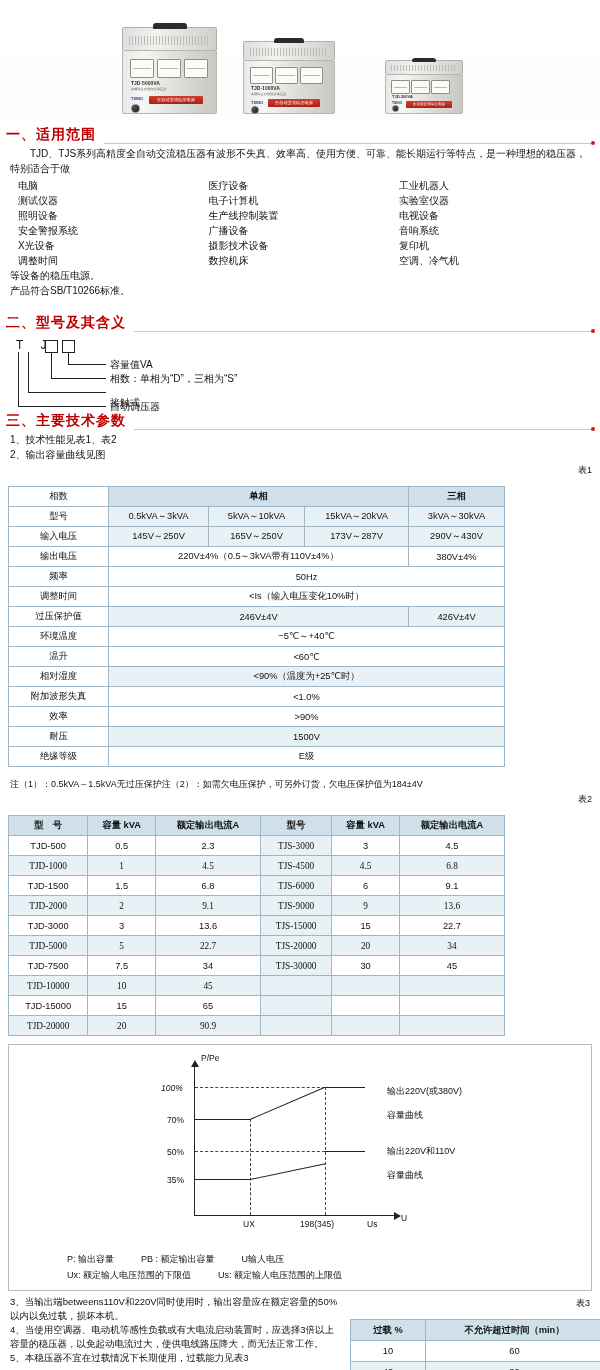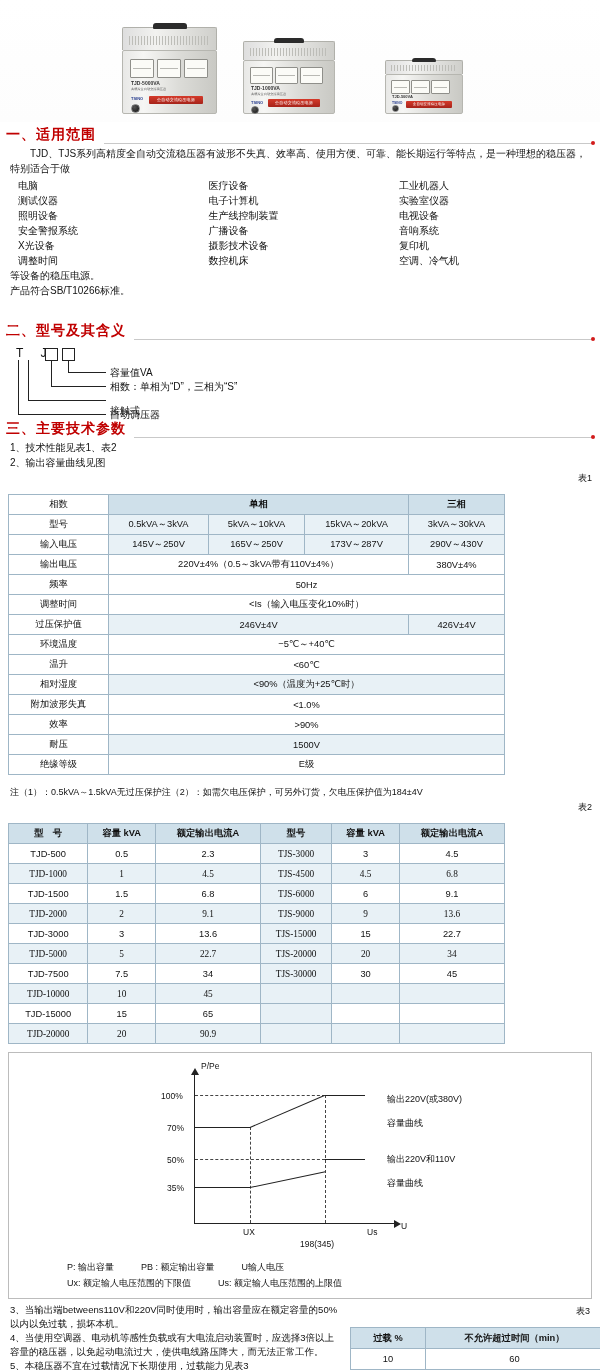--- a/index.html
+++ b/index.html
@@ -296,21 +296,21 @@
       <div>电视设备</div>
       <div>音响系统</div>
       <div>复印机</div>
       <div>空调、冷气机</div>
     </div>
   </div>
 
   <div class="body-txt">等设备的稳压电源。</div>
   <div class="body-txt">产品符合SB/T10266标准。</div>
 
-  <div class="sec-head" style="margin-top:20px;">
+  <div class="sec-head" style="margin-top:12px;">
     <span class="txt"><span>二、</span><span>型号及其含义</span></span>
     <span class="rule"></span>
   </div>
 
   <div class="codewrap">
     <div class="codechars">T J</div>
     <div class="sqr" style="left:45px;top:4px;"></div>
     <div class="sqr" style="left:62px;top:4px;"></div>
 
     <div class="vline" style="left:68px;top:16px;height:12px;"></div>
@@ -510,21 +510,21 @@
   <div class="chartbox">
 
     <div class="axis" style="left:185px;top:22px;width:1px;height:148px;"></div>
     <div class="arrowup" style="left:182px;top:15px;"></div>
     <div class="axis" style="left:185px;top:170px;width:200px;height:1px;"></div>
     <div class="arrowright" style="left:385px;top:167px;"></div>
 
     <div class="clabel" style="left:192px;top:8px;font-weight:normal;">P/Pe</div>
     <div class="clabel" style="left:392px;top:168px;">U</div>
 
-    <div class="clabel" style="left:152px;top:38px;">100%</div>
+    <div class="clabel" style="left:152px;top:38px;font-style:italic;">100%</div>
     <div class="clabel" style="left:158px;top:70px;">70%</div>
     <div class="clabel" style="left:158px;top:102px;">50%</div>
     <div class="clabel" style="left:158px;top:130px;">35%</div>
 
     <div class="dashline" style="left:186px;top:42px;width:130px;"></div>
     <div class="dashline" style="left:186px;top:74px;width:55px;"></div>
     <div class="dashline" style="left:186px;top:106px;width:130px;"></div>
     <div class="dashline" style="left:186px;top:134px;width:55px;"></div>
 
     <div class="dashvert" style="left:241px;top:74px;height:96px;"></div>
@@ -532,21 +532,21 @@
 
     <div class="curveline" style="left:186px;top:74px;width:55px;"></div>
     <div class="curveline" style="left:241px;top:74px;width:81px;transform:rotate(-23.3deg);"></div>
     <div class="curveline" style="left:316px;top:42px;width:40px;"></div>
 
     <div class="curveline" style="left:186px;top:134px;width:55px;"></div>
     <div class="curveline" style="left:241px;top:134px;width:77px;transform:rotate(-11.8deg);"></div>
     <div class="curveline" style="left:316px;top:106px;width:40px;"></div>
 
     <div class="clabel" style="left:234px;top:174px;">UX</div>
-    <div class="clabel" style="left:291px;top:174px;margin-top:12px;">198(345)</div>
+    <div class="clabel" style="left:291px;top:174px;">198(345)</div>
     <div class="clabel" style="left:358px;top:174px;">Us</div>
 
     <div class="chart-legend" style="left:378px;top:40px;">输出220V(或380V)</div>
     <div class="chart-legend" style="left:378px;top:64px;">容量曲线</div>
     <div class="chart-legend" style="left:378px;top:100px;">输出220V和110V</div>
     <div class="chart-legend" style="left:378px;top:124px;">容量曲线</div>
 
     <div class="chart-foot" style="bottom:24px;">
       <span>P: 输出容量</span>
       <span style="display:inline-block;width:22px;"></span>

